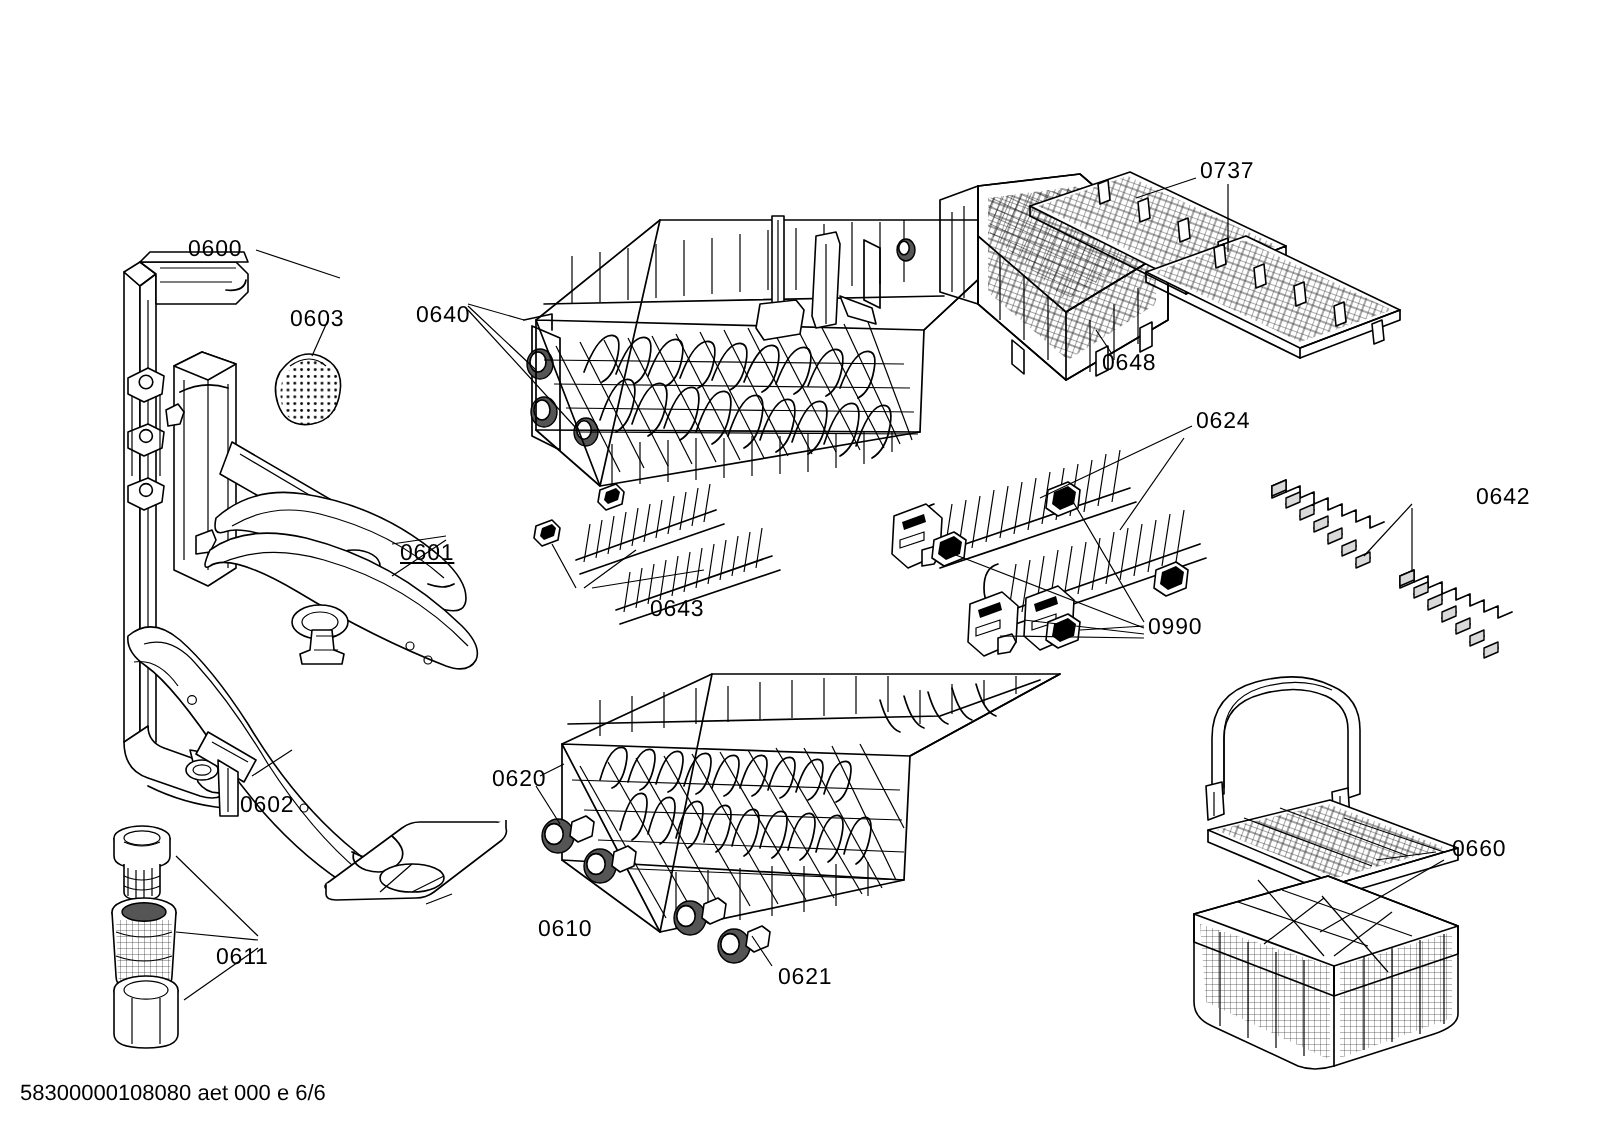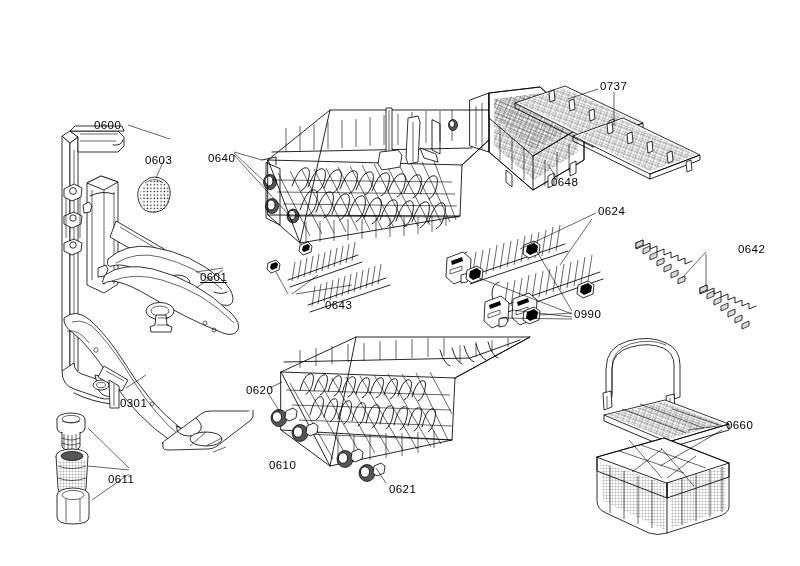--- a/index.html
+++ b/index.html
@@ -619,27 +619,28 @@
 
       <path d="M556 177 L548 165"></path>
 
       <path d="M722 426 L672 409 M718 426 L688 430 M722 430 L660 466"></path>
     </g>
   </svg>
 
   <div class="lbl" style="left:94px;  top:119px;">0600</div>
   <div class="lbl" style="left:145px; top:154px;">0603</div>
   <div class="lbl" style="left:200px; top:271px;text-decoration:underline;">0601</div>
-  <div class="lbl" style="left:120px; top:397px;">0301</div>
+  <div class="lbl" style="left:120px; top:397px;">0602</div>
   <div class="lbl" style="left:108px; top:473px;">0611</div>
   <div class="lbl" style="left:221px; top:459px;padding-left:48px;">0610</div>
   <div class="lbl" style="left:208px; top:152px;">0640</div>
   <div class="lbl" style="left:281px; top:299px;padding-left:44px;">0643</div>
   <div class="lbl" style="left:246px; top:384px;">0620</div>
   <div class="lbl" style="left:389px; top:483px;">0621</div>
   <div class="lbl" style="left:598px; top:205px;">0624</div>
   <div class="lbl" style="left:574px; top:308px;">0990</div>
   <div class="lbl" style="left:708px; top:243px;padding-left:30px;">0642</div>
   <div class="lbl" style="left:600px; top:80px;">0737</div>
   <div class="lbl" style="left:551px; top:176px;">0648</div>
   <div class="lbl" style="left:726px; top:419px;">0660</div>
 
+  <div class="footer">58300000108080 aet 000 e 6/6</div>
 </div>
 
 </body></html>

